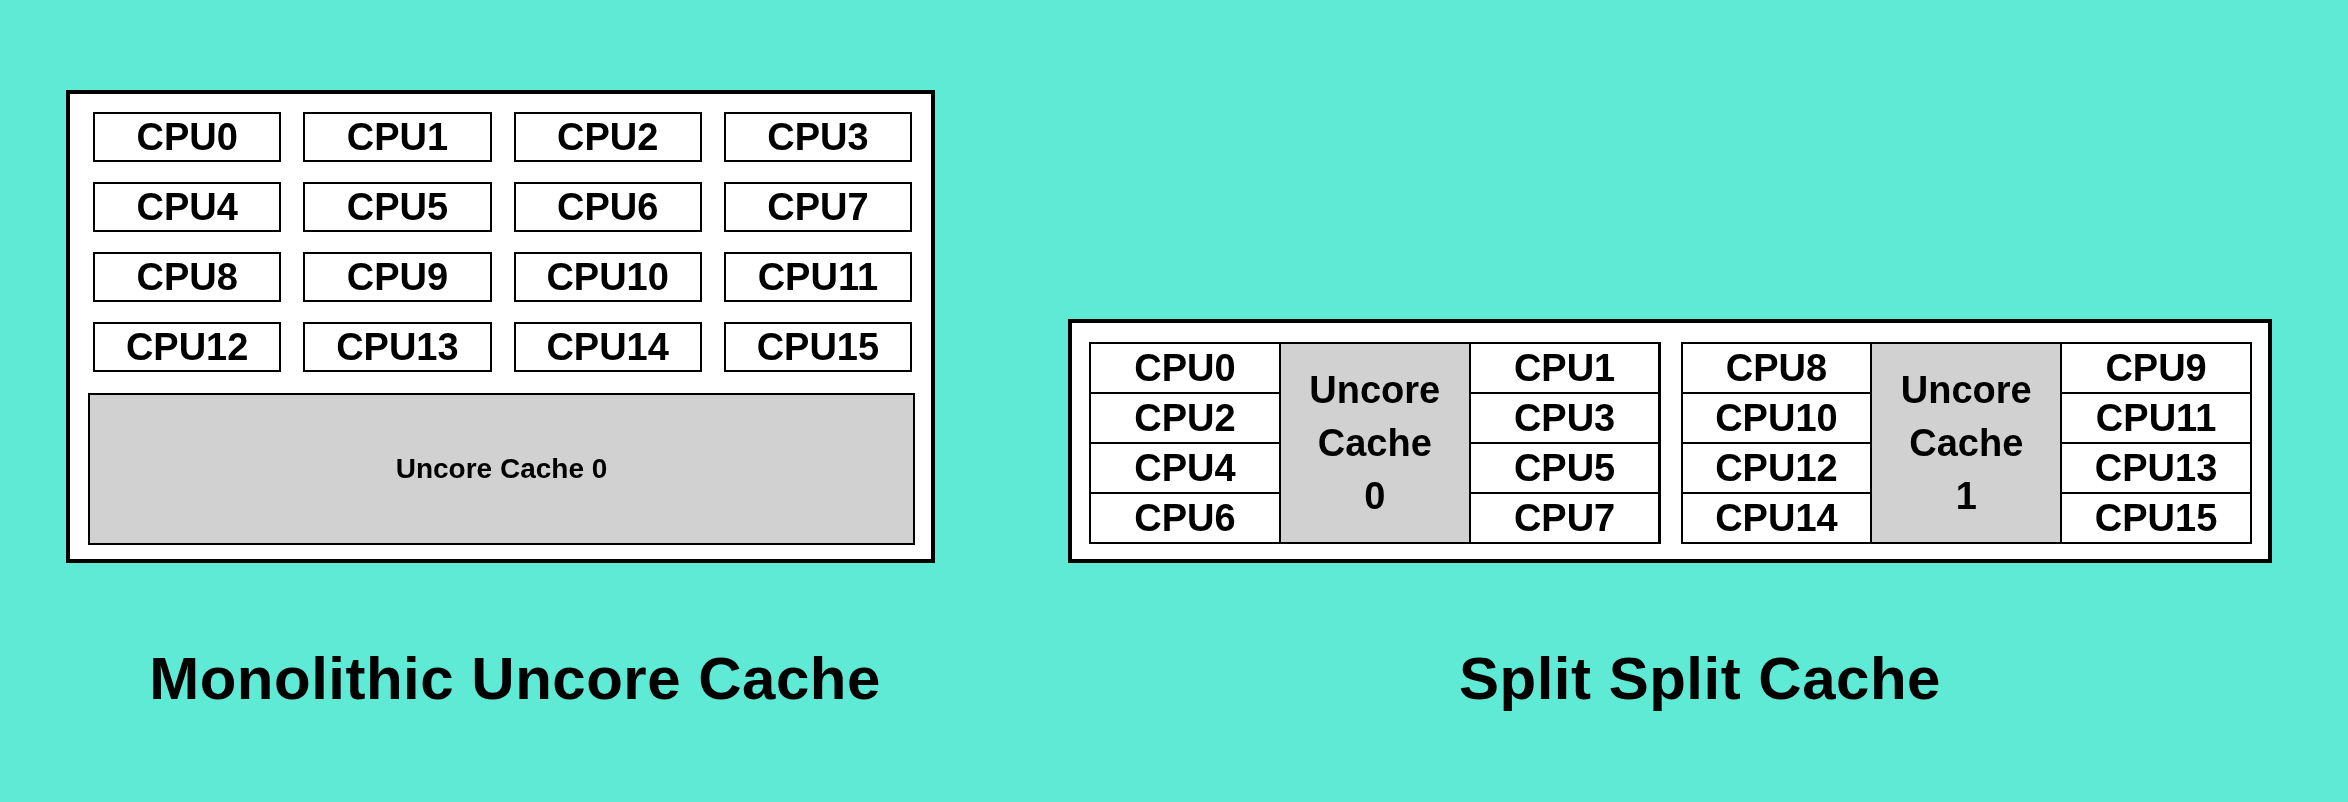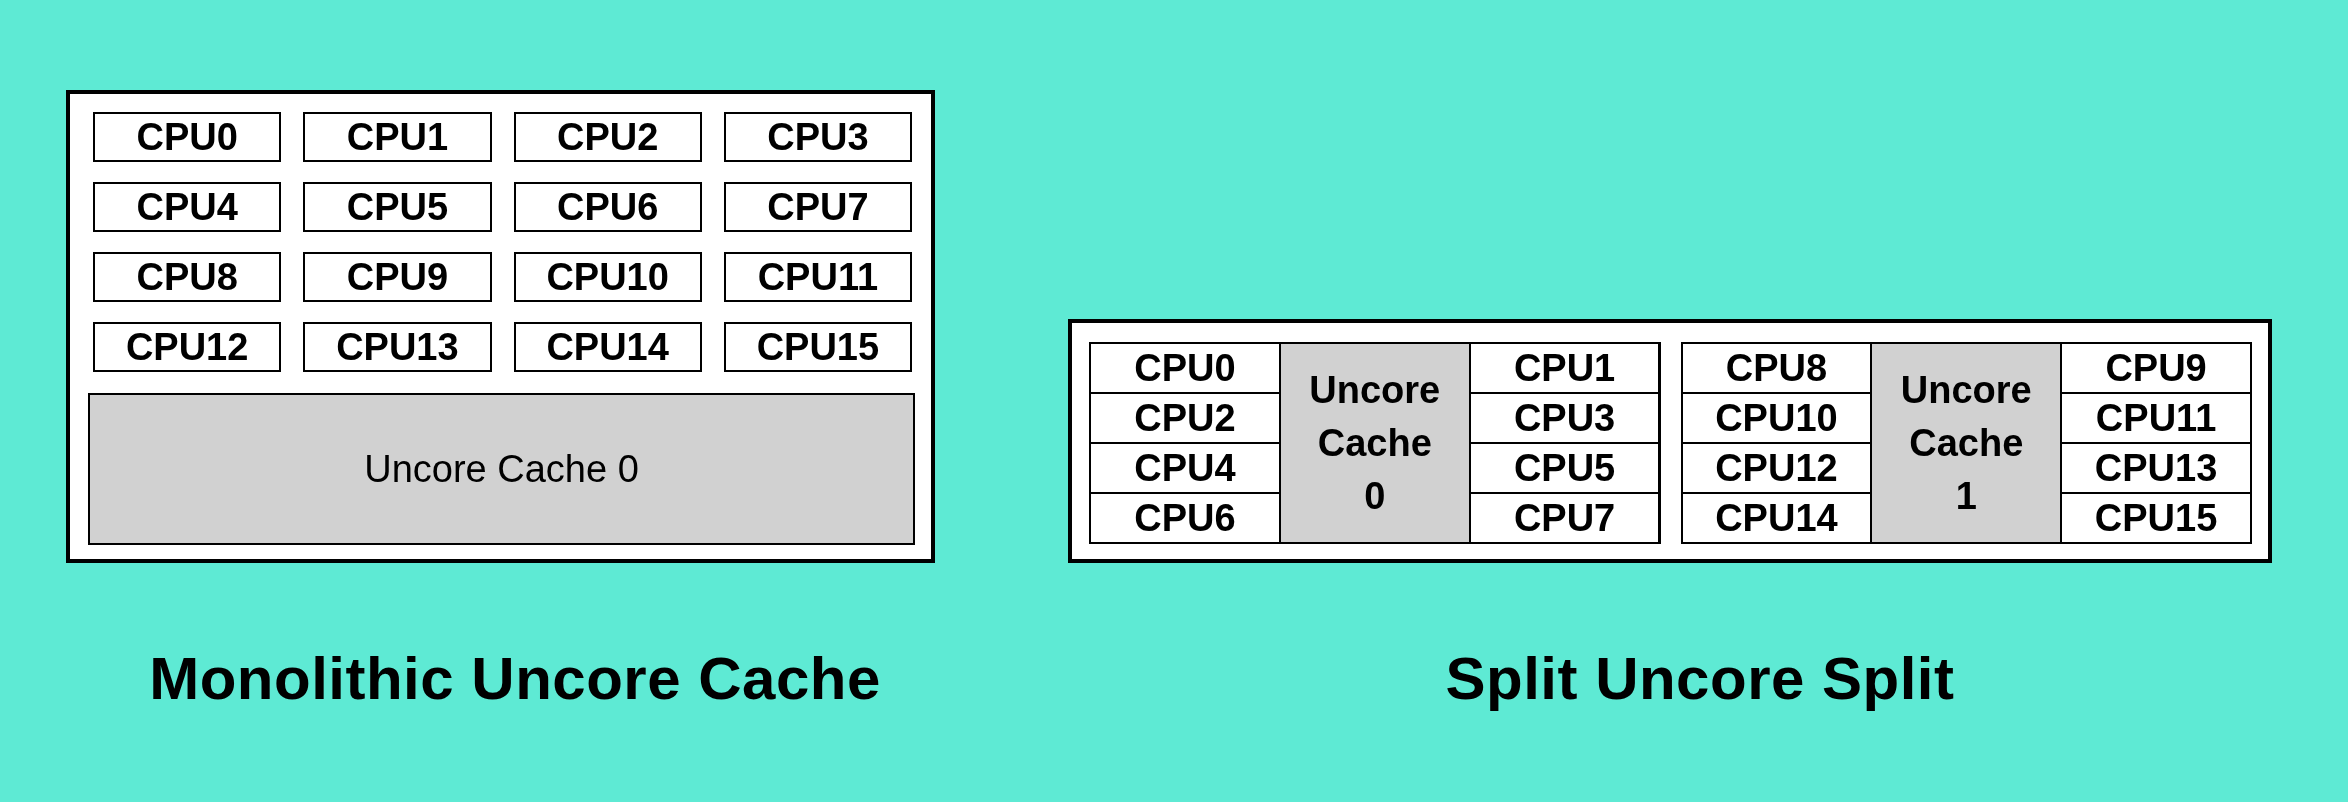--- a/index.html
+++ b/index.html
@@ -54,22 +54,22 @@
   .mono-cache{
     position:absolute;
     left:18px; top:299px;
     width:827px; height:152px;
     background:var(--cache-fill);
     border:2px solid var(--border);
     box-sizing:border-box;
     display:flex;
     align-items:center;
     justify-content:center;
-    font-size:38px;
-    font-weight:normal;
+    font-size:28px;
+    font-weight:bold;
     color:#000;
   }
 
   
   .split-outer{
     position:absolute;
     left:1068px; top:319px;
     width:1204px; height:244px;
     border:4px solid var(--border);
     background:#ffffff;
@@ -182,15 +182,15 @@
         <div class="cell">CPU10</div>
         <div class="cell">CPU11</div>
         <div class="cell">CPU12</div>
         <div class="cell">CPU13</div>
         <div class="cell">CPU14</div>
         <div class="cell">CPU15</div>
       </div>
 
     </div>
   </section>
-  <div class="caption caption-right">Split Uncore Split</div>
+  <div class="caption caption-right">Split Split Cache</div>
 
 </div>
 
 </body></html>

